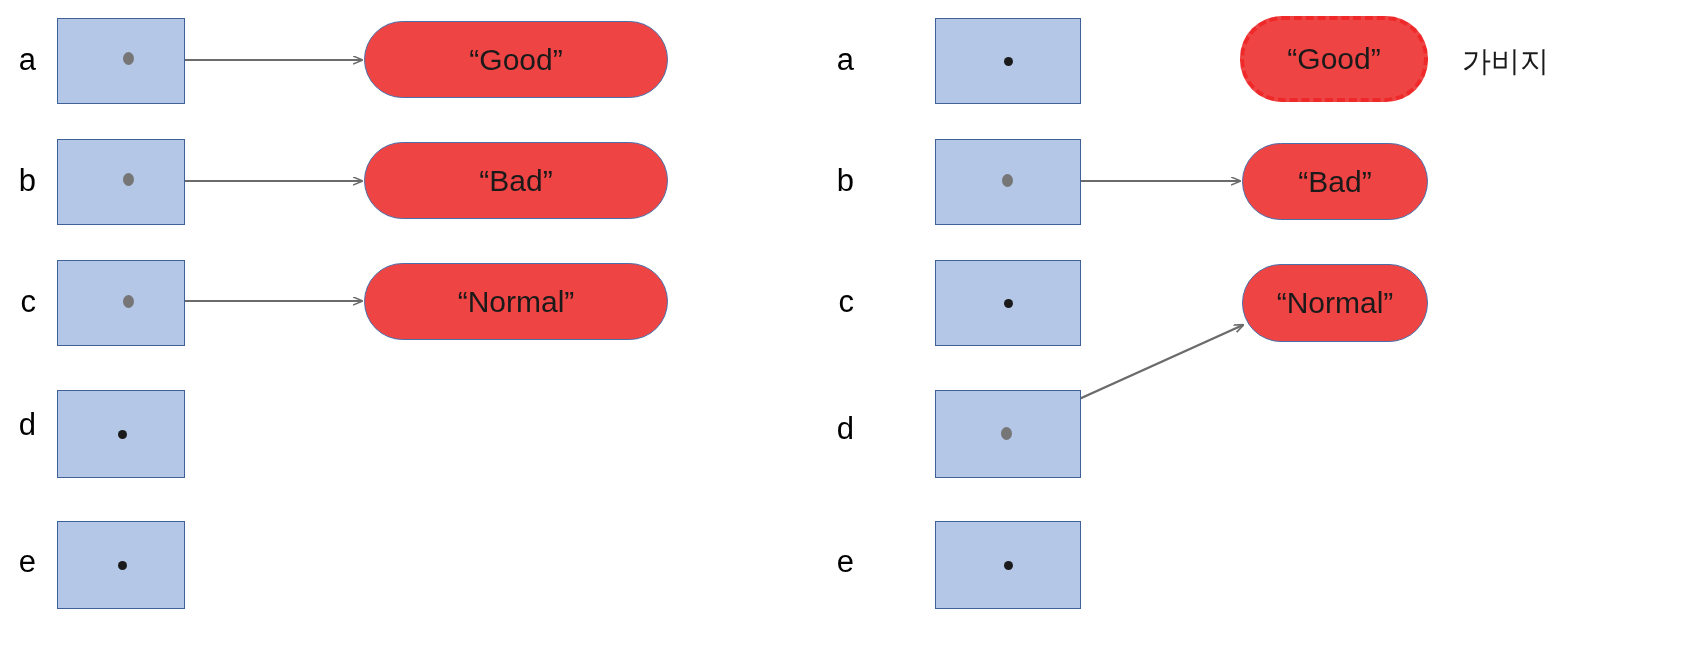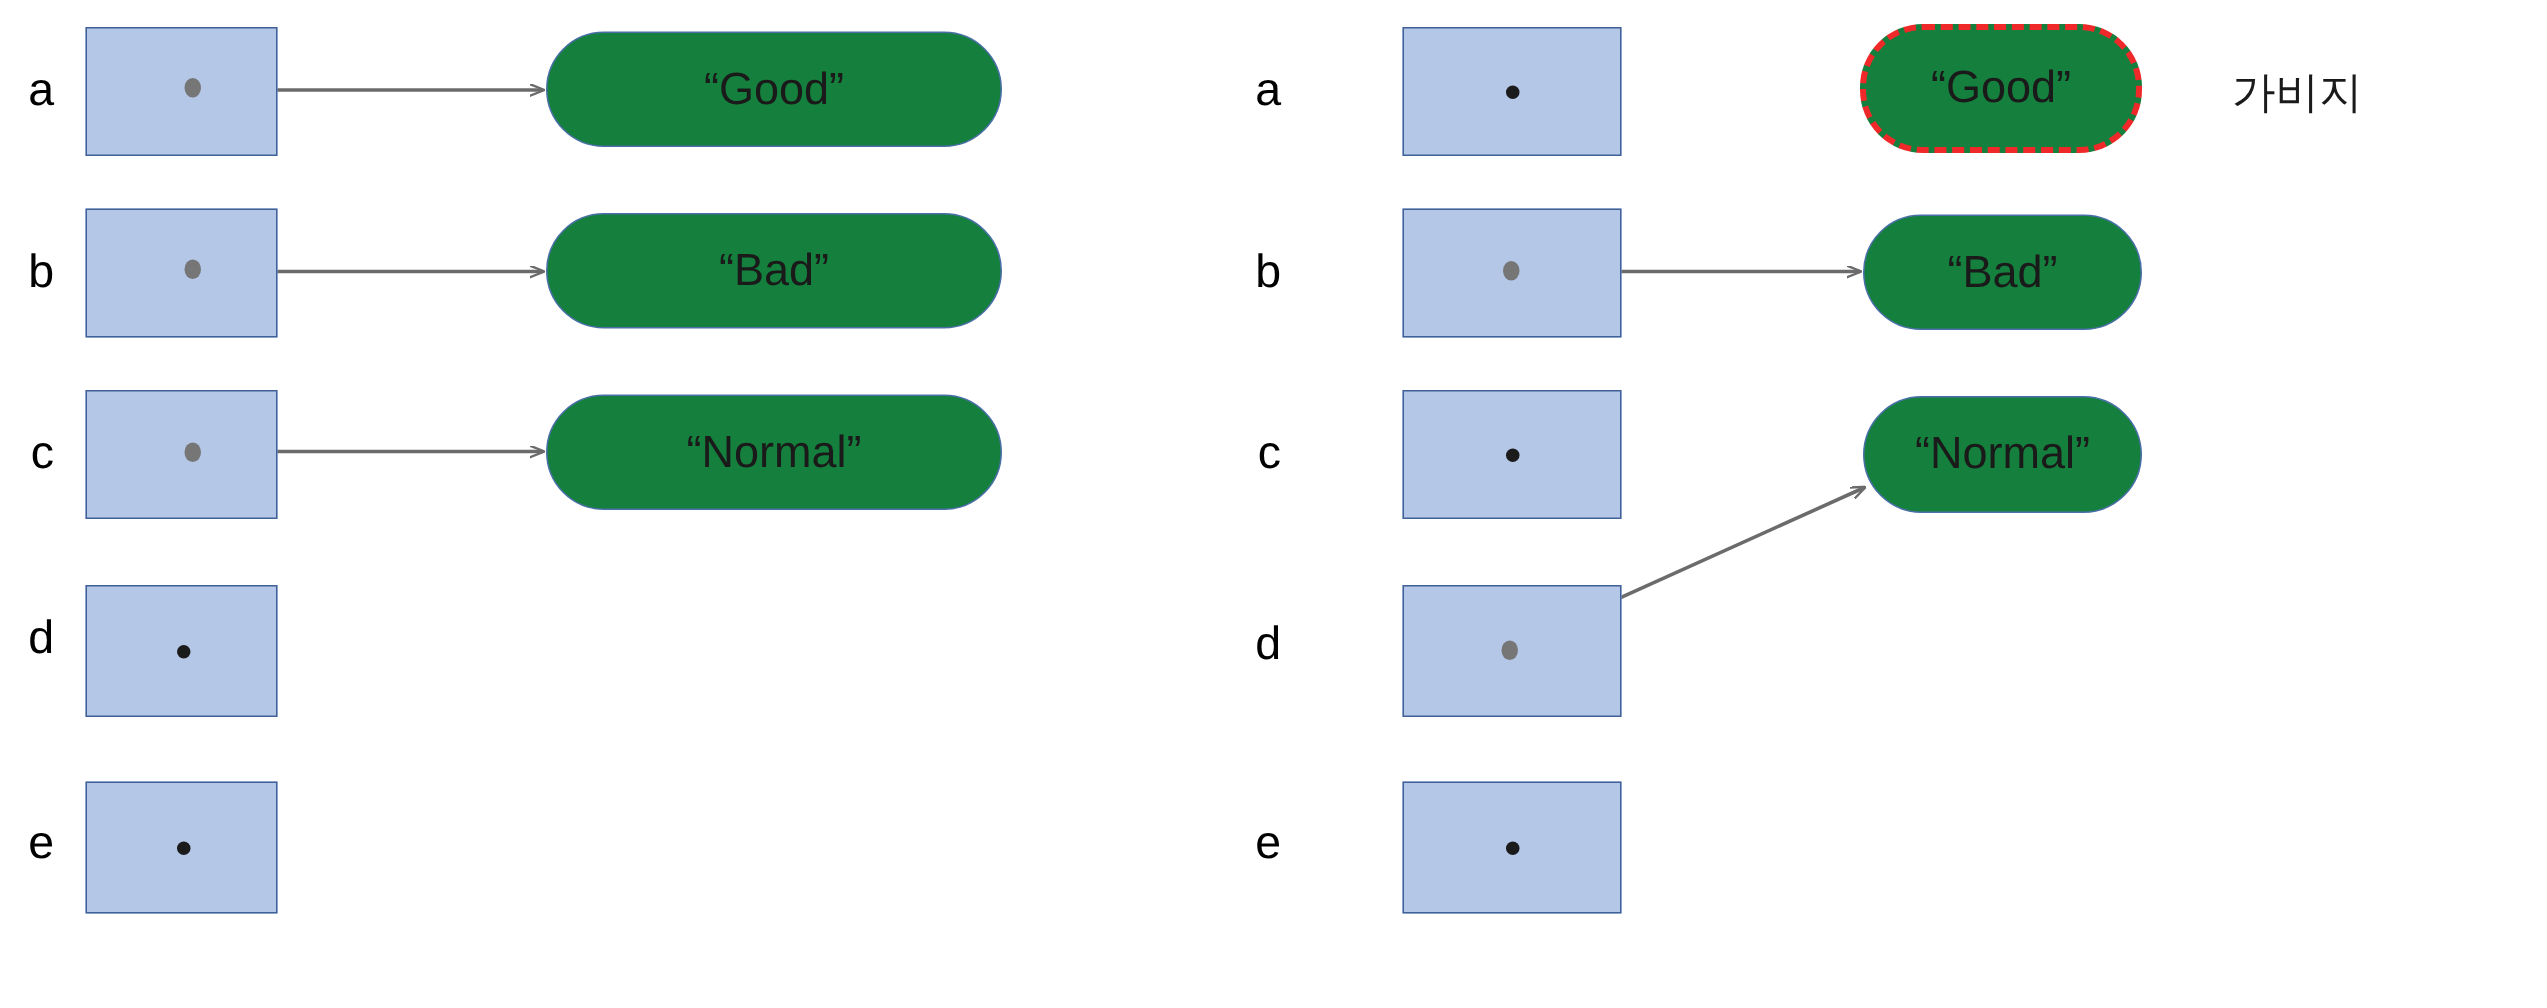--- a/index.html
+++ b/index.html
@@ -49,21 +49,21 @@
     position: absolute;
     width: 11px;
     height: 13px;
     border-radius: 50%;
     background: #767676;
   }
 
   
   .obj-box {
     position: absolute;
-    background: #15803d;
+    background: #ef4444;
     border: 1.5px solid #4a6fa8;
     border-radius: 40px;
     box-sizing: border-box;
     display: flex;
     align-items: center;
     justify-content: center;
     font-size: 30px;
     color: #1a1a1a;
     font-family: "Liberation Sans", sans-serif;
   }
@@ -72,21 +72,20 @@
     border-radius: 42px;
   }
 
   
   .annotation {
     position: absolute;
     font-size: 29px;
     color: #1a1a1a;
     white-space: nowrap;
     font-family: "Liberation Sans", sans-serif;
-    margin-left: 26px;
   }
 
   
   #arrow-layer {
     position: absolute;
     left: 0;
     top: 0;
     width: 1698px;
     height: 672px;
     pointer-events: none;

